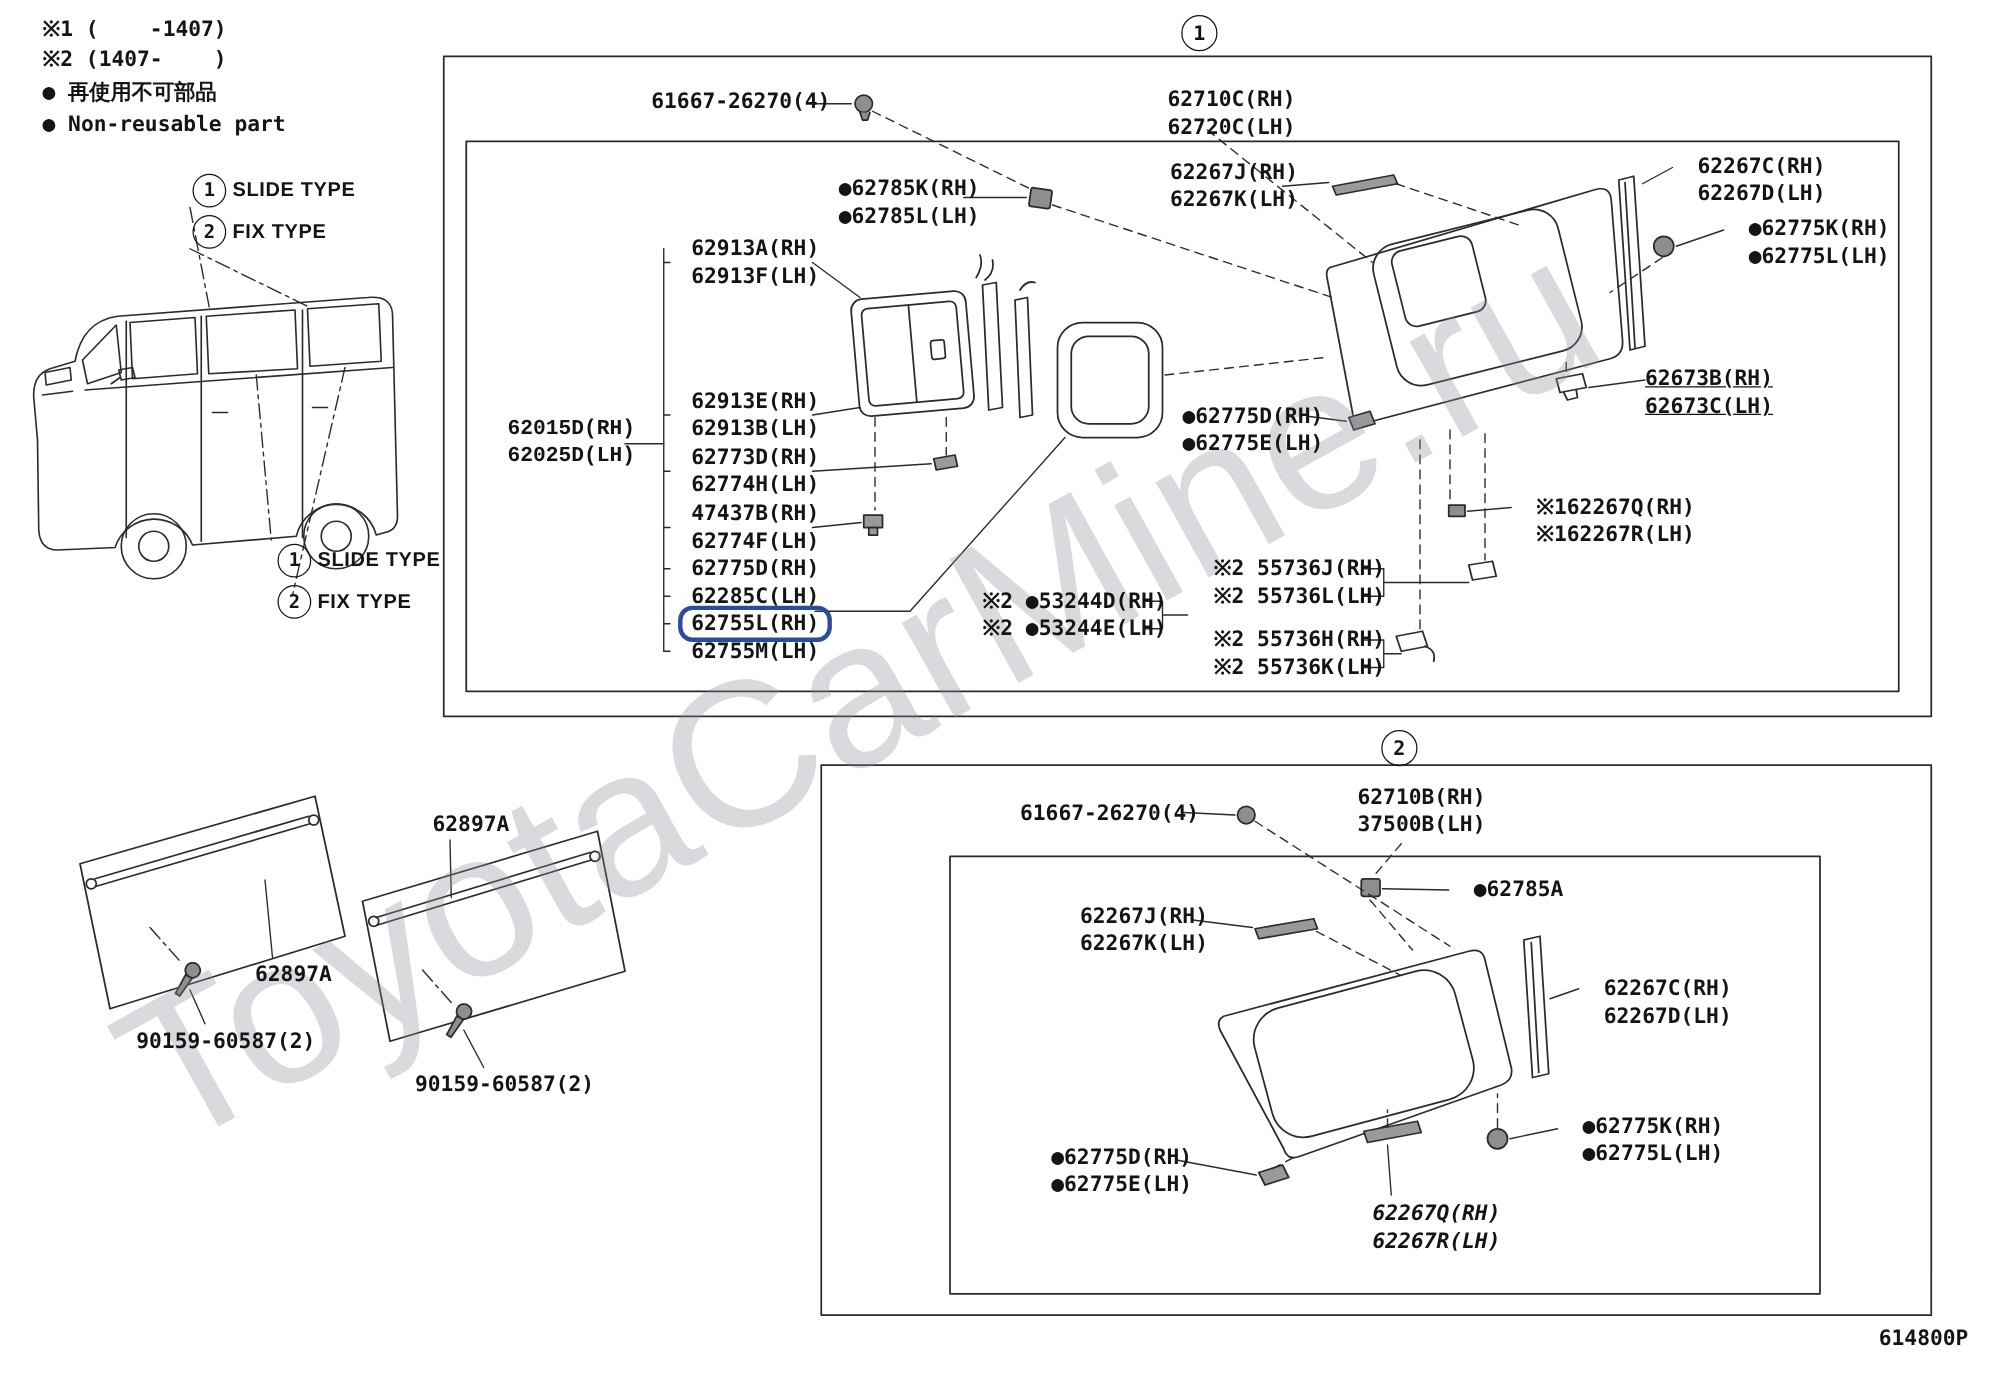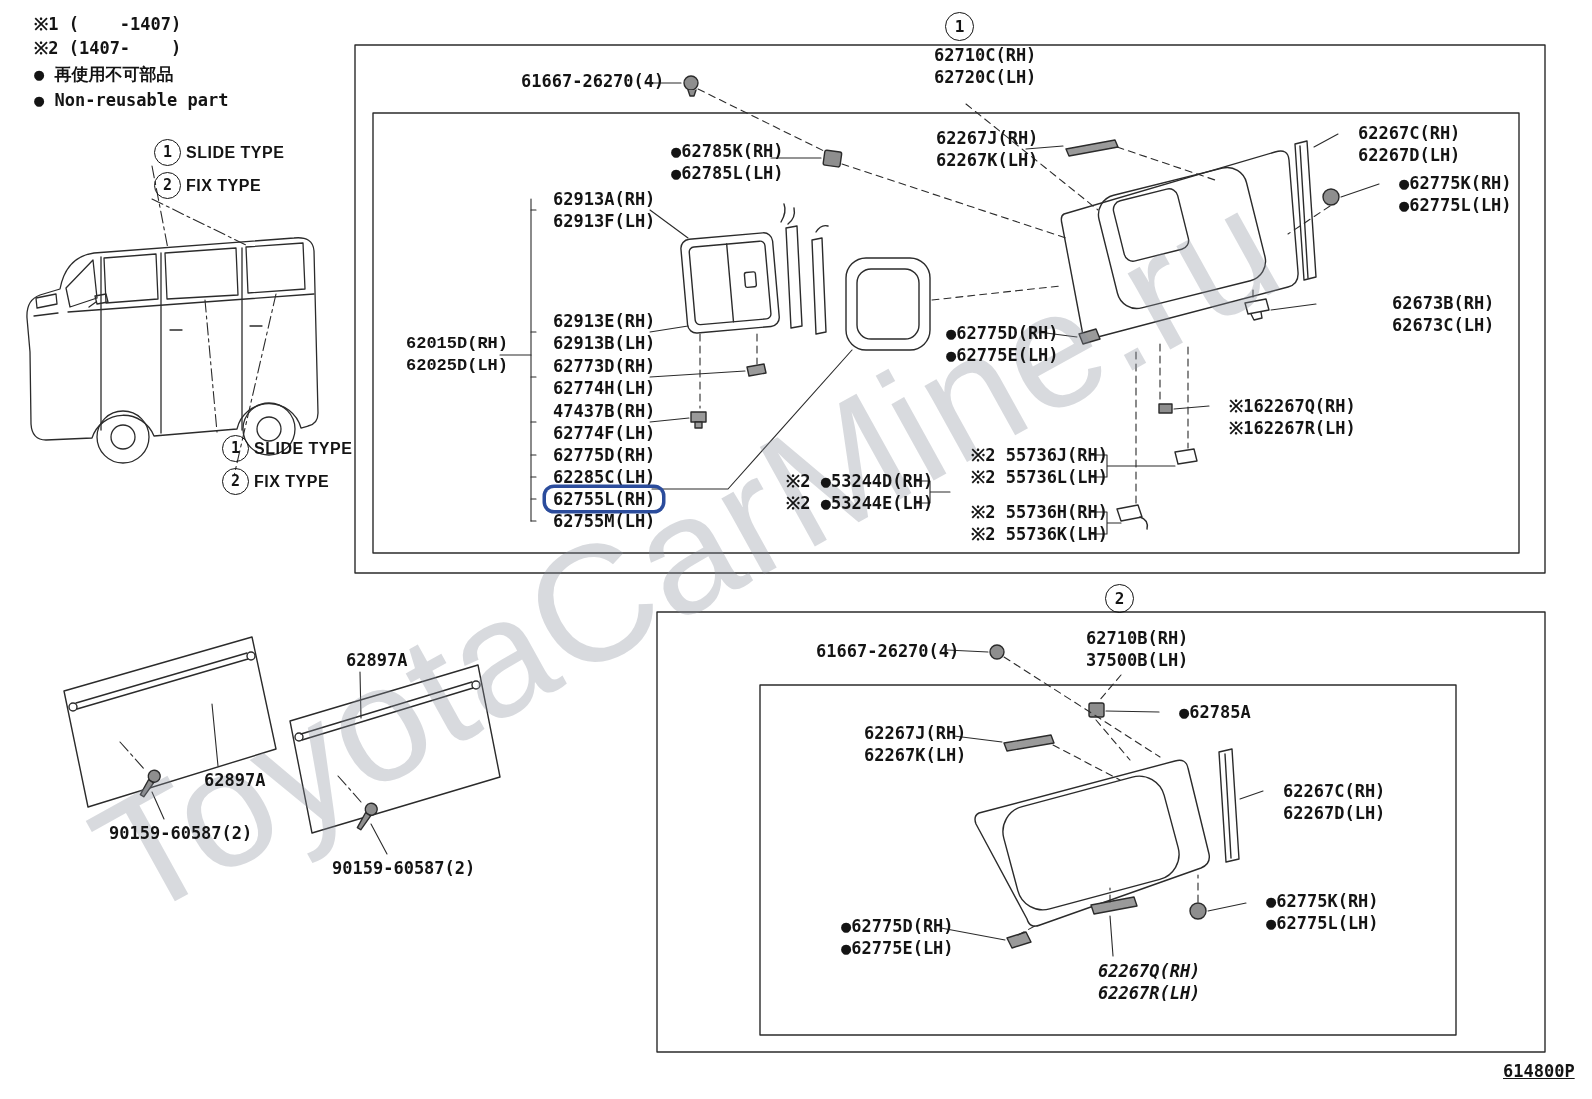--- a/index.html
+++ b/index.html
@@ -11,21 +11,21 @@
   #labels{position:absolute;left:0;top:0;width:100%;height:100%;z-index:10;margin-left:16px;}
   .plabel{position:absolute;color:#141414;font:700 17px/22px "DejaVu Sans Mono",monospace;white-space:pre;}
   .pline{height:22px;}
   .pline.hl{display:inline-block;height:22px;padding:0 7px;margin-left:-7px;border-radius:8px;
     box-shadow:0 0 0 3.5px #2b4c9c;}
   .lg-line{position:absolute;color:#141414;font:700 17px/24px "DejaVu Sans Mono",monospace;white-space:pre;}
   .cnum{position:absolute;width:25px;height:25px;border:1.8px solid #141414;border-radius:50%;
     color:#141414;text-align:center;font:700 15px/25px "DejaVu Sans Mono",monospace;background:transparent;}
   .cnum.big{width:27px;height:27px;font:700 16px/27px "DejaVu Sans Mono",monospace;}
   .tlabel{position:absolute;color:#141414;font:700 16px/22px "Liberation Sans",sans-serif;letter-spacing:.5px;white-space:pre;text-align:center;}
-  .footer{position:absolute;left:1487px;top:1060px;color:#141414;font:700 17px/22px "DejaVu Sans Mono",monospace;text-decoration:underline;}
+  .footer{position:absolute;left:1487px;top:1060px;color:#141414;font:700 17px/22px "DejaVu Sans Mono",monospace;}
 </style>
 </head>
 <body>
 
 <div id="stage">
 
   <svg id="lineart" width="1592" height="1099" viewBox="0 0 1592 1099">
     <g stroke="#2b2b2b" fill="none" stroke-width="1.4" stroke-linecap="round" stroke-linejoin="round">
 
       <g>
@@ -219,36 +219,36 @@
 
   <div class="watermark">ToyotaCarMine.ru</div>
 
   <div id="labels">
     <div class="lg-line" style="left:18px;top:12px">※1 (    -1407)</div>
     <div class="lg-line" style="left:18px;top:36px">※2 (1407-    )</div>
     <div class="lg-line" style="left:18px;top:62px">● 再使用不可部品</div>
     <div class="lg-line" style="left:18px;top:88px">● Non-reusable part</div>
     <div class="footer">614800P</div>
   <div class="plabel" style="left: 505px; top: 70px;"><div class="pline">61667-26270(4)</div></div>
-      <div class="plabel" style="left: 918px; top: 44px;"><div class="pline">62710C(RH)</div><div class="pline">62720C(LH)</div></div>
+      <div class="plabel" style="left: 918px; top: 69px;"><div class="pline">62710C(RH)</div><div class="pline">62720C(LH)</div></div>
       <div class="plabel" style="left: 655px; top: 140px;"><div class="pline">●62785K(RH)</div><div class="pline">●62785L(LH)</div></div>
       <div class="plabel" style="left: 920px; top: 127px;"><div class="pline">62267J(RH)</div><div class="pline">62267K(LH)</div></div>
       <div class="plabel" style="left: 1342px; top: 122px;"><div class="pline">62267C(RH)</div><div class="pline">62267D(LH)</div></div>
       <div class="plabel" style="left: 1383px; top: 172px;"><div class="pline">●62775K(RH)</div><div class="pline">●62775L(LH)</div></div>
       <div class="plabel" style="left: 537px; top: 188px;"><div class="pline">62913A(RH)</div><div class="pline">62913F(LH)</div></div>
       <div class="plabel" style="left: 537px; top: 310px;"><div class="pline">62913E(RH)</div><div class="pline">62913B(LH)</div></div>
       <div class="plabel" style="left: 390px; top: 333px; font-family: Liberation Mono, monospace;"><div class="pline">62015D(RH)</div><div class="pline">62025D(LH)</div></div>
       <div class="plabel" style="left: 537px; top: 355px;"><div class="pline">62773D(RH)</div><div class="pline">62774H(LH)</div></div>
       <div class="plabel" style="left: 537px; top: 400px;"><div class="pline">47437B(RH)</div><div class="pline">62774F(LH)</div></div>
       <div class="plabel" style="left: 537px; top: 444px;"><div class="pline">62775D(RH)</div></div>
       <div class="plabel" style="left: 537px; top: 466px;"><div class="pline">62285C(LH)</div></div>
       <div class="plabel" style="left: 537px; top: 488px;"><div class="pline hl">62755L(RH)</div></div>
       <div class="plabel" style="left: 537px; top: 510px;"><div class="pline">62755M(LH)</div></div>
       <div class="plabel" style="left: 930px; top: 322px;"><div class="pline">●62775D(RH)</div><div class="pline">●62775E(LH)</div></div>
-      <div class="plabel" style="left: 1376px; top: 292px;"><div class="pline">62673B(RH)</div><div class="pline">62673C(LH)</div></div>
+      <div class="plabel" style="left: 1300px; top: 292px; text-decoration: underline;"><div class="pline">62673B(RH)</div><div class="pline">62673C(LH)</div></div>
       <div class="plabel" style="left: 1213px; top: 395px;"><div class="pline">※162267Q(RH)</div><div class="pline">※162267R(LH)</div></div>
       <div class="plabel" style="left: 955px; top: 444px;"><div class="pline">※2 55736J(RH)</div><div class="pline">※2 55736L(LH)</div></div>
       <div class="plabel" style="left: 770px; top: 470px; text-align: center;"><div class="pline">※2 ●53244D(RH)</div><div class="pline">※2 ●53244E(LH)</div></div>
       <div class="plabel" style="left: 955px; top: 501px;"><div class="pline">※2 55736H(RH)</div><div class="pline">※2 55736K(LH)</div></div>
       <div class="plabel" style="left: 800px; top: 640px;"><div class="pline">61667-26270(4)</div></div>
       <div class="plabel" style="left: 1070px; top: 627px;"><div class="pline">62710B(RH)</div><div class="pline">37500B(LH)</div></div>
       <div class="plabel" style="left: 1163px; top: 701px;"><div class="pline">●62785A</div></div>
       <div class="plabel" style="left: 848px; top: 722px;"><div class="pline">62267J(RH)</div><div class="pline">62267K(LH)</div></div>
       <div class="plabel" style="left: 1267px; top: 780px;"><div class="pline">62267C(RH)</div><div class="pline">62267D(LH)</div></div>
       <div class="plabel" style="left: 1250px; top: 890px;"><div class="pline">●62775K(RH)</div><div class="pline">●62775L(LH)</div></div>

